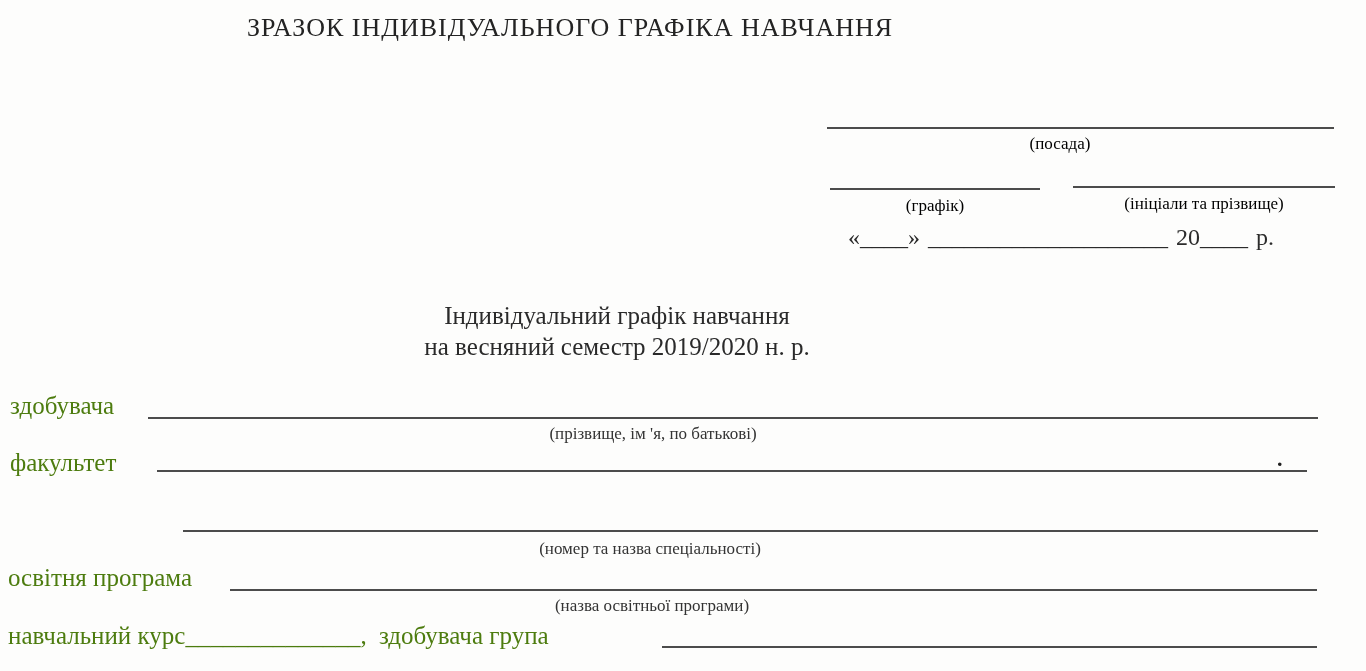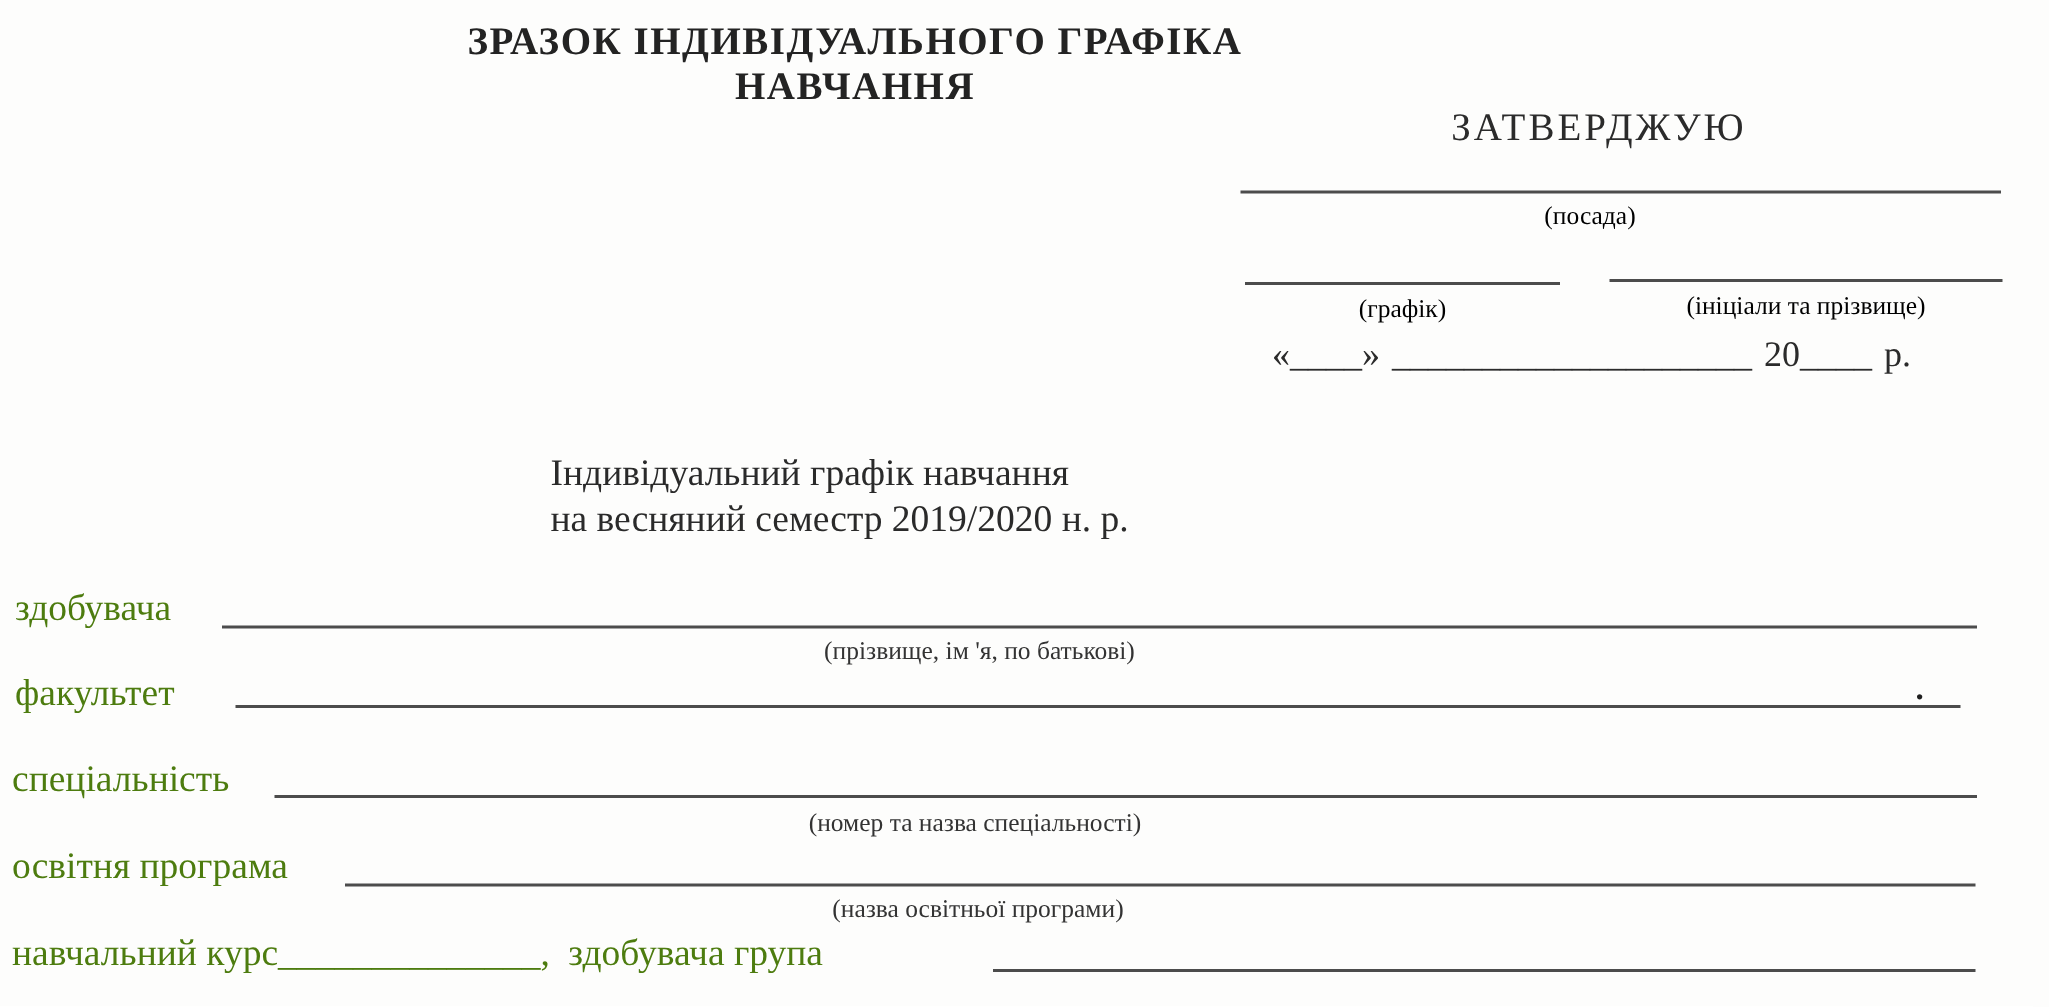--- a/index.html
+++ b/index.html
@@ -8,21 +8,21 @@
     position: relative;
     width: 1366px;
     height: 671px;
     background: #fdfdfc;
     overflow: hidden;
     font-family: "Liberation Serif", "DejaVu Serif", serif;
     color: #262626;
   }
   .abs { position: absolute; }
   .doc-title {
-    font-weight: bold;
+    font-weight: normal;
     font-size: 26px;
     letter-spacing: 1px;
     text-align: center;
     color: #232323;
   }
   .approve-word {
     font-size: 26px;
     letter-spacing: 2px;
     text-align: center;
     color: #2b2b2b;
@@ -38,20 +38,21 @@
     white-space: nowrap;
   }
   .date-row {
     font-size: 24px;
     color: #2b2b2b;
     white-space: nowrap;
   }
   .date-row .gap { margin-left: 8px; }
   .subtitle {
     font-size: 25px;
+    text-align: center;
     color: #2a2a2a;
   }
   .field-label {
     font-size: 25px;
     color: #4d7c0f;
     white-space: nowrap;
   }
   .hint {
     font-size: 17px;
     text-align: center;
@@ -64,21 +65,20 @@
     color: #1f1f1f;
   }
 </style>
 </head>
 <body>
 
 <div class="page">
 
   <div class="abs doc-title" style="left:240px; top:13px; width:660px;">ЗРАЗОК ІНДИВІДУАЛЬНОГО ГРАФІКА НАВЧАННЯ</div>
 
-  <div class="abs approve-word" style="left:936px; top:70px; width:260px;">ЗАТВЕРДЖУЮ</div>
 
   <div class="abs rule" style="left:827px; top:127px; width:507px;"></div>
   <div class="abs caption" style="left:910px; top:134px; width:300px;">(посада)</div>
 
   <div class="abs rule" style="left:830px; top:188px; width:210px;"></div>
   <div class="abs caption" style="left:830px; top:196px; width:210px;">(графік)</div>
 
   <div class="abs rule" style="left:1073px; top:186px; width:262px;"></div>
   <div class="abs caption" style="left:1073px; top:194px; width:262px;">(ініціали та прізвище)</div>
 
@@ -90,21 +90,20 @@
   <div class="abs subtitle" style="left:367px; top:333px; width:500px;">на весняний семестр 2019/2020 н. р.</div>
 
   <div class="abs field-label" style="left:10px; top:392px;">здобувача</div>
   <div class="abs rule" style="left:148px; top:417px; width:1170px;"></div>
   <div class="abs hint" style="left:453px; top:424px; width:400px;">(прізвище, ім 'я, по батькові)</div>
 
   <div class="abs field-label" style="left:10px; top:449px;">факультет</div>
   <div class="abs rule" style="left:157px; top:470px; width:1150px;"></div>
   <div class="abs stray-dot" style="left:1277px; top:446px;">.</div>
 
-  <div class="abs field-label" style="left:8px; top:506px;">спеціальність</div>
   <div class="abs rule" style="left:183px; top:530px; width:1135px;"></div>
   <div class="abs hint" style="left:450px; top:539px; width:400px;">(номер та назва спеціальності)</div>
 
   <div class="abs field-label" style="left:8px; top:564px;">освітня програма</div>
   <div class="abs rule" style="left:230px; top:589px; width:1087px;"></div>
   <div class="abs hint" style="left:452px; top:596px; width:400px;">(назва освітньої програми)</div>
 
   <div class="abs field-label" style="left:8px; top:622px;">
     <span>навчальний курс</span><span>______________</span><span>,</span>
     <span style="margin-left:6px;">здобувача група</span>

